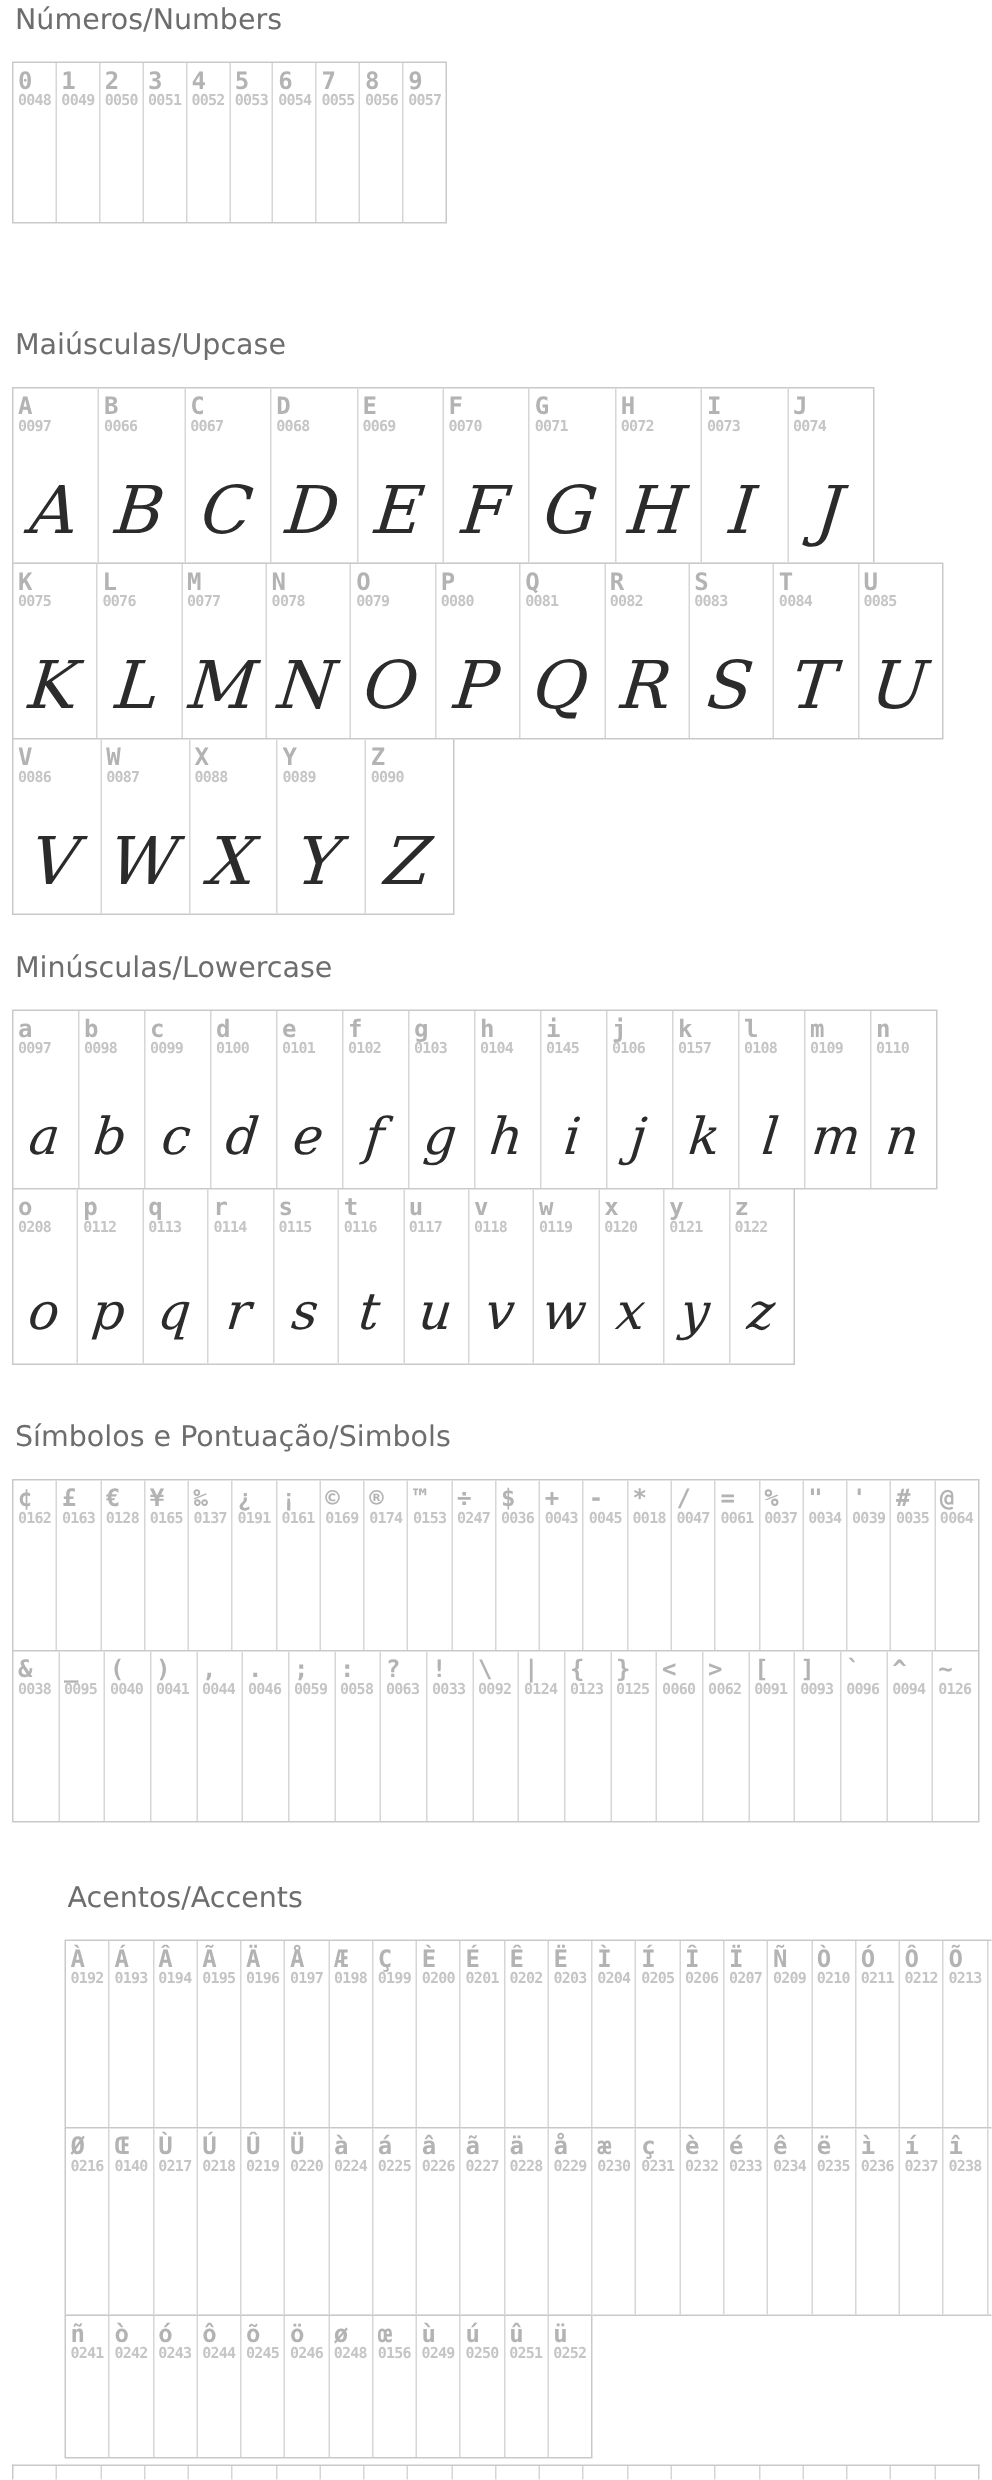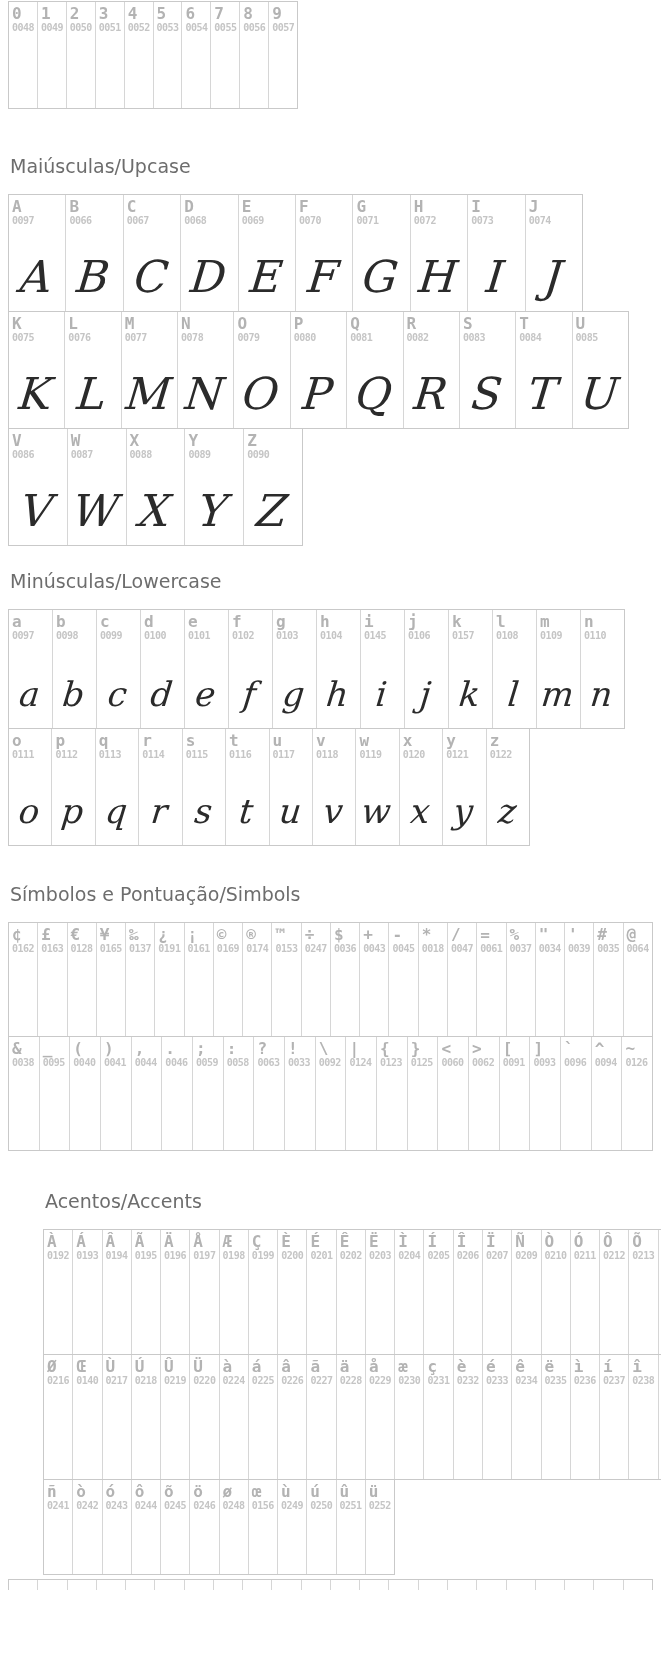--- a/index.html
+++ b/index.html
@@ -7,21 +7,21 @@
     width:661px; height:1653px; overflow:hidden;
     font-family:"DejaVu Sans","Liberation Sans",sans-serif;
   }
   .page { padding:2px 0 0 8px; box-sizing:border-box; }
 
   h2.sec-title {
     font-size:19px; font-weight:normal; color:var(--title-color,#6d6d6d);
     margin:0 0 18px 2px; line-height:22px;
   }
   section.s0 { margin-top:0; }
-  section.s1 { margin-top:46px; }
+  section.s1 { margin-top:70px; }
   section.s2 { margin-top:24px; }
   section.s3 { margin-top:37px; }
   section.s4 { margin-top:39px;padding-left:35px; }
 
   .grid-row {
     display:flex; box-sizing:border-box; background:#fff;
     border:1px solid var(--grid-border,#c9c9c9); margin-top:-1px;
   }
   .cell {
     flex:1; box-sizing:border-box; position:relative;
@@ -57,20 +57,21 @@
   }
   .tick-cell { flex:1; border-right:1px solid #d6d6d6; }
   .tick-cell:last-child { border-right:none; }
 </style>
 </head>
 <body>
 
 <div class="page">
 
   <section class="s0">
+    <h2 class="sec-title">Números/Numbers</h2>
     <div>
         <div class="grid-row" style="width: 290px; height: 108px;">
           <div class="cell">
             <div class="cell-head">
               <div class="cell-char">0</div>
               <div class="cell-code">0048</div>
             </div>
           </div>
           <div class="cell">
             <div class="cell-head">
@@ -424,21 +425,21 @@
               <div class="cell-char">n</div>
               <div class="cell-code">0110</div>
             </div>
             <div class="cell-glyph glyph-lower">n</div>
           </div>
         </div>
         <div class="grid-row" style="width: 522px; height: 118px;">
           <div class="cell">
             <div class="cell-head">
               <div class="cell-char">o</div>
-              <div class="cell-code">0111</div>
+              <div class="cell-code">0208</div>
             </div>
             <div class="cell-glyph glyph-lower">o</div>
           </div>
           <div class="cell">
             <div class="cell-head">
               <div class="cell-char">p</div>
               <div class="cell-code">0112</div>
             </div>
             <div class="cell-glyph glyph-lower">p</div>
           </div>

